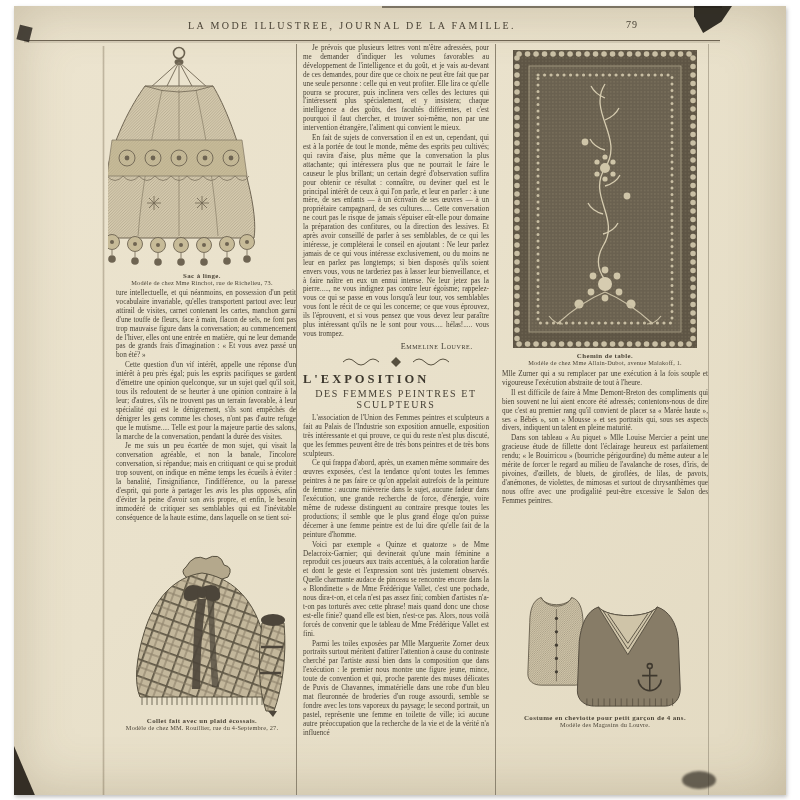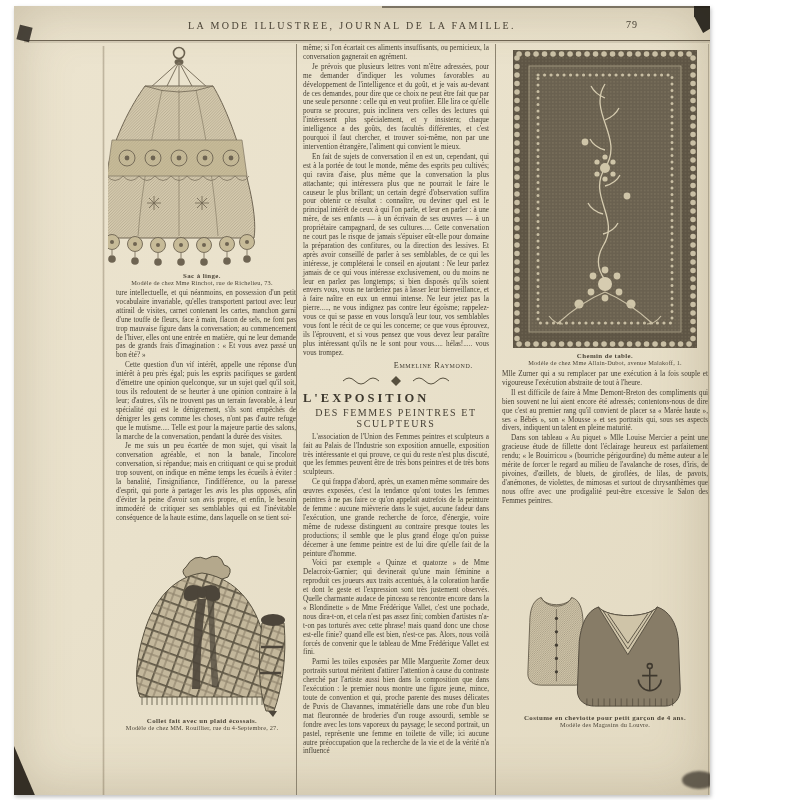--- a/index.html
+++ b/index.html
@@ -1,18 +1,18 @@
 <!DOCTYPE html>
 <html><head>
 <meta charset="utf-8">
 <style>
   html,body{margin:0;padding:0;background:#ffffff;}
   .canvas{position:relative;width:800px;height:800px;background:#ffffff;overflow:hidden;
           font-family:"Liberation Serif","DejaVu Serif",serif;color:#423c32;}
-  .page{position:absolute;left:14px;top:6px;width:696px;height:789px;
+  .page{position:absolute;left:14px;top:6px;width:772px;height:789px;
         background:linear-gradient(135deg,#ece4cf 0%,#e9e1cb 45%,#e3dac2 100%);
         box-shadow:inset 0 0 55px rgba(110,92,60,.28), 1px 2px 4px rgba(0,0,0,.25);
         overflow:hidden;}
   
   .hdr{position:relative;height:36px;}
   .hdr-title{position:absolute;left:0;top:14px;width:676px;text-align:center;
              font-size:10px;letter-spacing:2.4px;color:#4a4336;white-space:nowrap;}
   .hdr-num{position:absolute;left:612px;top:13px;font-size:10px;letter-spacing:1px;color:#4a4336;}
   .hdr-rule{position:absolute;left:10px;top:34px;width:696px;height:1px;background:#6e6452;
             box-shadow:0 1.5px 0 rgba(110,100,82,.35);}
@@ -199,25 +199,24 @@
           </svg>
         </figure>
         <div class="cap">
           <div class="l1">Collet fait avec un plaid écossais.</div>
           <div class="l2">Modèle de chez MM. Rouillier, rue du 4-Septembre, 27.</div>
         </div>
       </div>
 
       <div class="col col2">
         <div class="btxt">
-          <p class="cont">même; si l'on écartait ces aliments insuffisants, ou pernicieux, la conversation gagnerait en agrément.</p>
           <p>Je prévois que plusieurs lettres vont m'être adressées, pour me demander d'indiquer les volumes favorables au développement de l'intelligence et du goût, et je vais au-devant de ces demandes, pour dire que ce choix ne peut être fait que par une seule personne : celle qui en veut profiter. Elle lira ce qu'elle pourra se procurer, puis inclinera vers celles des lectures qui l'intéressent plus spécialement, et y insistera; chaque intelligence a des goûts, des facultés différentes, et c'est pourquoi il faut chercher, et trouver soi-même, non par une intervention étrangère, l'aliment qui convient le mieux.</p>
           <p>En fait de sujets de conversation il en est un, cependant, qui est à la portée de tout le monde, même des esprits peu cultivés; qui ravira d'aise, plus même que la conversation la plus attachante; qui intéressera plus que ne pourrait le faire le causeur le plus brillant; un certain degré d'observation suffira pour obtenir ce résultat : connaître, ou deviner quel est le principal intérêt de ceux à qui l'on parle, et leur en parler : à une mère, de ses enfants — à un écrivain de ses œuvres — à un propriétaire campagnard, de ses cultures..... Cette conversation ne court pas le risque de jamais s'épuiser eût-elle pour domaine la préparation des confitures, ou la direction des lessives. Et après avoir conseillé de parler à ses semblables, de ce qui les intéresse, je compléterai le conseil en ajoutant : Ne leur parlez jamais de ce qui vous intéresse exclusivement, ou du moins ne leur en parlez pas longtemps; si bien disposés qu'ils soient envers vous, vous ne tarderiez pas à lasser leur bienveillance, et à faire naître en eux un ennui intense. Ne leur jetez pas la pierre....., ne vous indignez pas contre leur égoïsme; rappelez-vous ce qui se passe en vous lorsqu'à leur tour, vos semblables vous font le récit de ce qui les concerne; ce que vous éprouvez, ils l'éprouvent, et si vous pensez que vous devez leur paraître plus intéressant qu'ils ne le sont pour vous..... hélas!..... vous vous trompez.</p>
         </div>
-        <div class="sig">Emmeline Raymond.</div>
+        <div class="sig">Emmeline Louvre.</div>
 
         <svg class="orn" width="110" height="12" viewBox="0 0 110 12">
           <path d="M2,6 q6,-6 12,0 q6,6 12,0 q6,-6 12,0" stroke="#57503f" stroke-width="1" fill="none"></path>
           <path d="M50,6 l5,-5 l5,5 l-5,5 z" fill="#57503f"></path>
           <path d="M72,6 q6,-6 12,0 q6,6 12,0 q6,-6 12,0" stroke="#57503f" stroke-width="1" fill="none"></path>
         </svg>
 
         <div class="art-title">L'EXPOSITION</div>
         <div class="art-sub">DES FEMMES PEINTRES ET SCULPTEURS</div>
 

